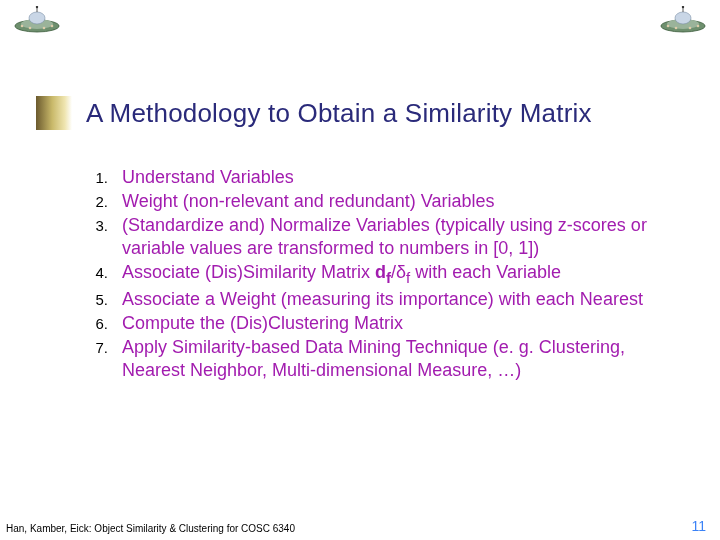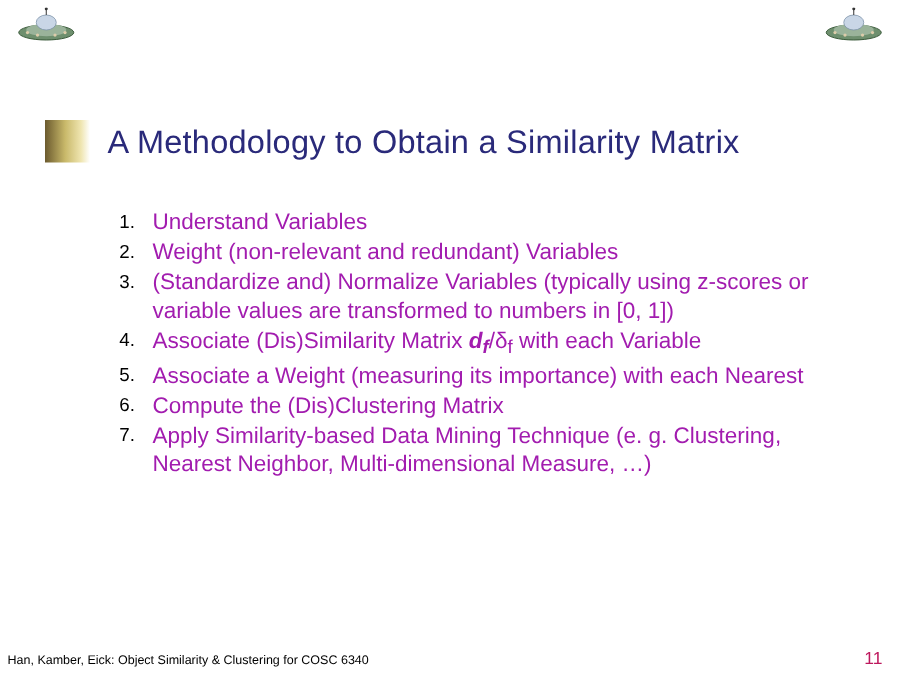--- a/index.html
+++ b/index.html
@@ -65,35 +65,35 @@
   .list li::before {
     content: counter(item) ".";
     position: absolute;
     left: -44px;
     top: 2px;
     font-size: 15px;
     color: #000;
     width: 30px;
     text-align: right;
   }
-  .list b { font-weight: bold; font-style: italic; }
+  .list b { font-weight: bold; }
   .footer {
     position: absolute;
     bottom: 6px;
     left: 6px;
     right: 6px;
     display: flex;
     justify-content: space-between;
     align-items: flex-end;
     font-size: 10px;
     color: #000;
     margin-top: 40px;
   }
   .footer .src { font-family: "Comic Sans MS", cursive, sans-serif; font-size: 10px; }
-  .footer .pg { font-family: Verdana, sans-serif; font-size: 14px; color: #be185d; padding-right: 8px; }
+  .footer .pg { font-family: Verdana, sans-serif; font-size: 14px; color: #3b82f6; padding-right: 8px; }
 </style>
 </head>
 <body>
 
 <div class="ufo ufo-left">
   <svg viewBox="0 0 50 30">
     <ellipse cx="25" cy="20" rx="22" ry="6" fill="#6e8f6e" stroke="#3a5a3a" stroke-width="0.8"></ellipse>
     <ellipse cx="25" cy="18" rx="16" ry="5" fill="#9ab39a"></ellipse>
     <ellipse cx="25" cy="12" rx="8" ry="6" fill="#c9d6e6" stroke="#7a8fa6" stroke-width="0.6"></ellipse>
     <line x1="25" y1="6" x2="25" y2="1" stroke="#333" stroke-width="0.8"></line>

